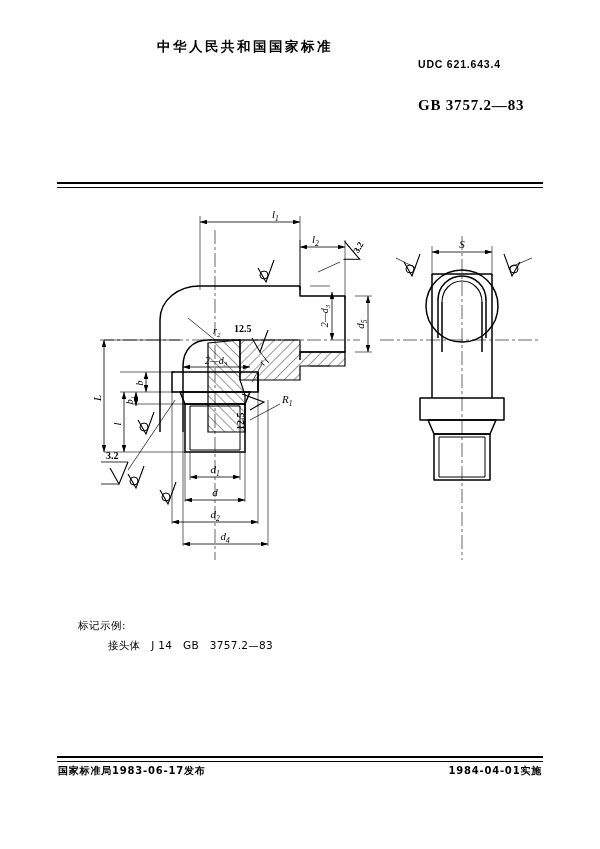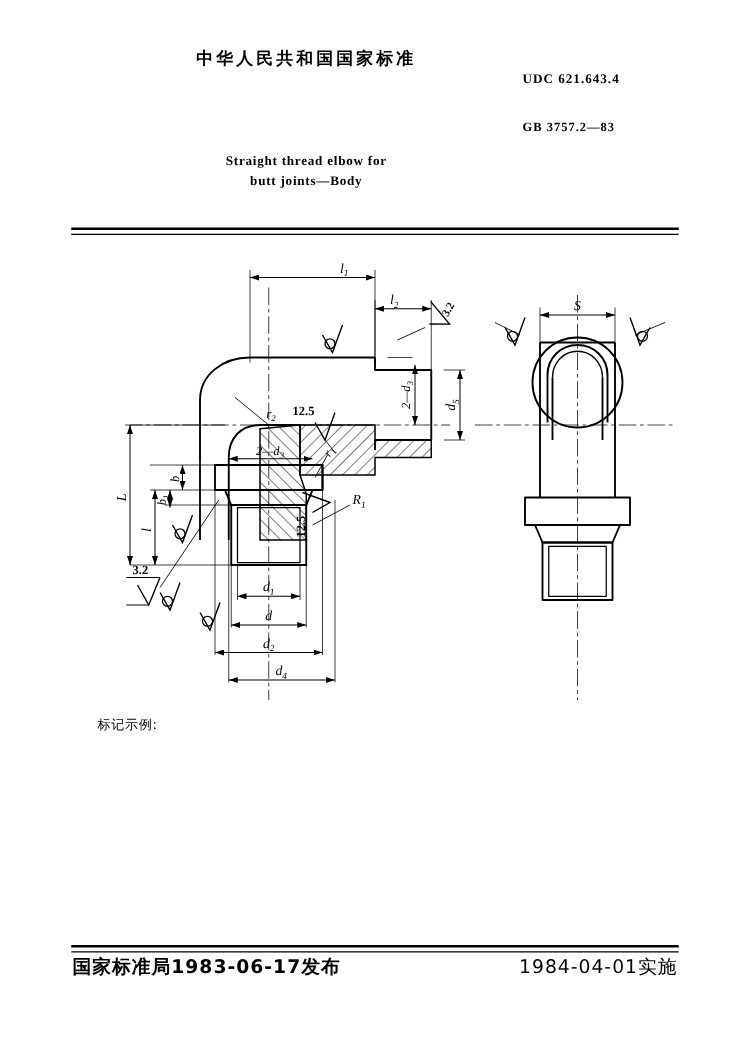--- a/index.html
+++ b/index.html
@@ -7,57 +7,53 @@
 
   .page{position:absolute;inset:0;}
 
   
   .hdr-cn-std{position:absolute;left:0;right:0;top:38px;text-align:center;font-family:"DejaVu Sans",sans-serif;font-weight:bold;font-size:13.5px;letter-spacing:2.5px;}
   .hdr-cn-std span{display:inline-block;transform:translateX(-55px);}
   .hdr-title{position:absolute;left:0;right:0;top:88px;text-align:center;font-family:"DejaVu Sans",sans-serif;font-weight:bold;font-size:18px;letter-spacing:1.5px;}
   .hdr-title span{display:inline-block;transform:translateX(-55px);}
   .hdr-en{position:absolute;left:0;right:0;top:122px;text-align:center;font-family:"Liberation Serif",serif;font-weight:bold;font-size:10.5px;line-height:16px;letter-spacing:0.6px;}
   .hdr-en div{transform:translateX(-55px);}
-  .hdr-udc{position:absolute;left:418px;top:58px;font-family:Liberation Serif, serif;font-weight:bold;font-size:10.5px;letter-spacing:0.8px;}
-  .hdr-gb{position:absolute;left:418px;top:97px;font-family:"Liberation Serif",serif;font-weight:bold;font-size:10px;letter-spacing:0.8px;}
+  .hdr-udc{position:absolute;left:418px;top:58px;font-family:Liberation Sans, sans-serif;font-weight:bold;font-size:10.5px;letter-spacing:0.8px;}
+  .hdr-gb{position:absolute;left:418px;top:97px;font-family:"Liberation Serif",serif;font-weight:bold;font-size:15px;letter-spacing:0.8px;}
 
   .rule-top{position:absolute;left:57px;right:57px;top:182px;height:0;border-top:2.5px solid #000;}
   .rule-top:after{content:"";position:absolute;left:0;right:0;top:3px;height:1px;background:#000;}
 
   .rule-bot{position:absolute;left:57px;right:57px;top:756px;height:0;border-top:2.5px solid #000;}
   .rule-bot:after{content:"";position:absolute;left:0;right:0;top:3px;height:1px;background:#000;}
 
   
   .mark-wrap{position:absolute;left:78px;top:570px;font-family:"DejaVu Sans",sans-serif;font-size:10.5px;line-height:20px;}
-  .mark-l1{letter-spacing:0.5px;}
+  .mark-l1{letter-spacing:0.5px;margin-top:45px;}
   .mark-l2{padding-left:30px;letter-spacing:0.3px;}
   .mark-l3{padding-left:30px;letter-spacing:0.3px;}
   .ital{font-family:"Liberation Serif",serif;font-style:italic;}
   .sub{font-size:7.5px;vertical-align:sub;}
 
   
-  .ft-left{position:absolute;left:58px;top:764px;font-family:"DejaVu Sans",sans-serif;font-weight:bold;font-size:15px;letter-spacing:0.8px;}
-  .ft-right{position:absolute;right:58px;top:764px;font-family:"DejaVu Sans",sans-serif;font-weight:normal;font-size:15px;letter-spacing:0.8px;}
+  .ft-left{position:absolute;left:58px;top:764px;font-family:"DejaVu Sans",sans-serif;font-weight:bold;font-size:10px;letter-spacing:0.8px;}
+  .ft-right{position:absolute;right:58px;top:764px;font-family:"DejaVu Sans",sans-serif;font-weight:bold;font-size:10px;letter-spacing:0.8px;}
 
   
   .draw{position:absolute;left:0;top:0;width:600px;height:849px;}
   .draw text{font-family:"Liberation Serif",serif;}
 </style>
 </head>
 <body>
 
 <div class="page">
 
   <div class="hdr-cn-std"><span>中华人民共和国国家标准</span></div>
 
 
-  <div class="hdr-en">
-    <div>Straight thread elbow for</div>
-    <div>butt joints—Body</div>
-  </div>
 
   <div class="hdr-udc">UDC  621.643.4</div>
   <div class="hdr-gb">GB  3757.2—83</div>
 
   <div class="rule-top"></div>
 
   <svg class="draw" viewBox="0 0 600 849">
     <defs>
       <marker id="ah" markerWidth="9" markerHeight="6" refX="9" refY="3" orient="auto">
         <path d="M0,0 L9,3 L0,6 z" fill="#000"></path>
@@ -337,19 +333,20 @@
       <g>
         <path d="M520,262 L512,276 L504,254" stroke="#000" stroke-width="1.1" fill="none"></path>
         <circle cx="514" cy="269" r="4" fill="none" stroke="#000" stroke-width="1"></circle>
         <line x1="508" y1="268" x2="532" y2="258" stroke="#000" stroke-width="0.7"></line>
       </g>
     </g>
   </svg>
 
   <div class="mark-wrap">
     <div class="mark-l1">标记示例:</div>
+    <div class="mark-l3">接头体　J 14　GB　3757.2—83</div>
   </div>
 
   <div class="rule-bot"></div>
   <div class="ft-left">国家标准局1983-06-17发布</div>
   <div class="ft-right">1984-04-01实施</div>
 
 </div>
 
 </body></html>

